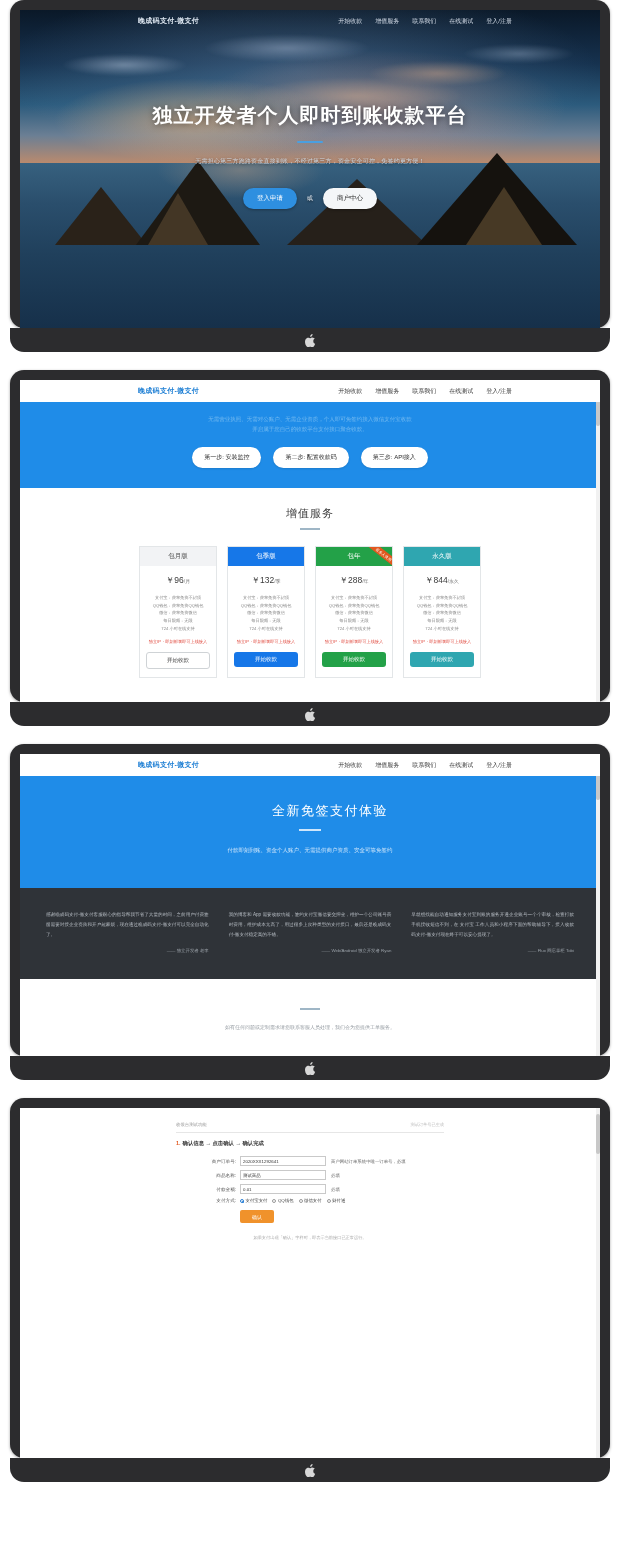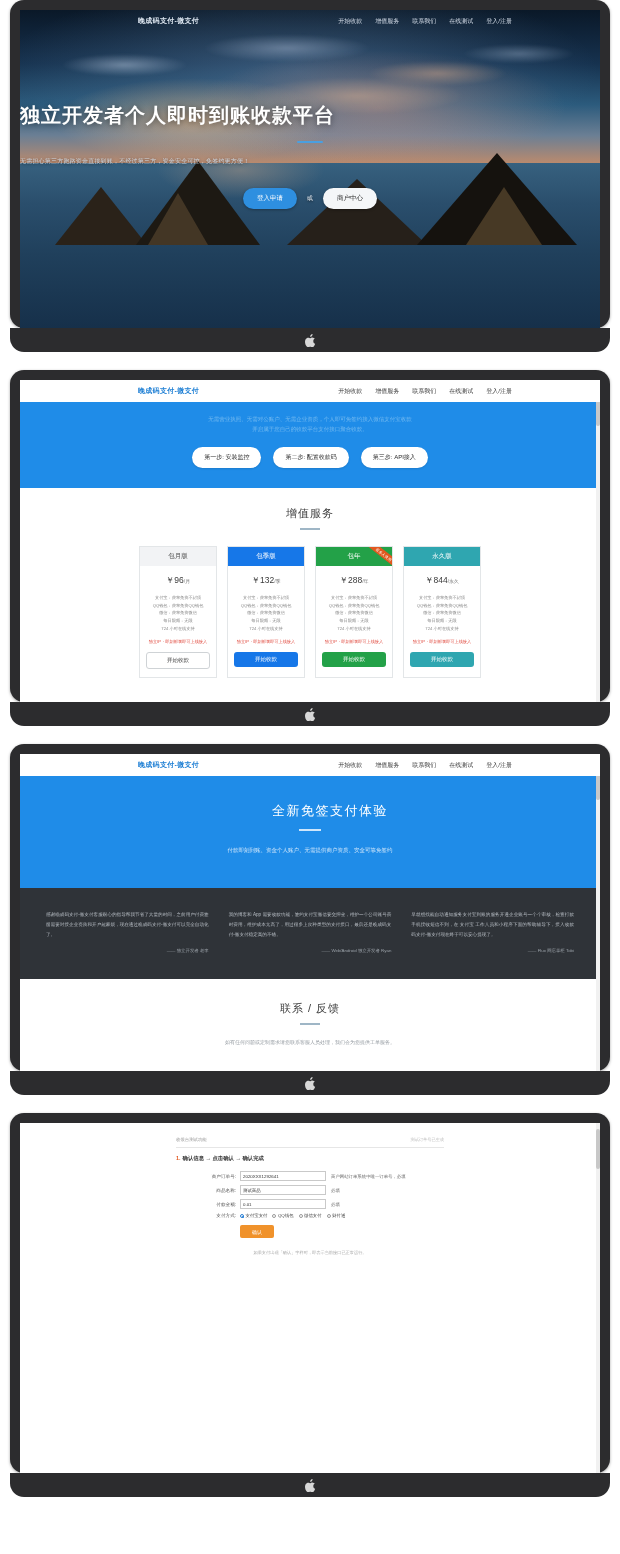--- a/index.html
+++ b/index.html
@@ -114,21 +114,21 @@
   .m2{ left:20%; border-width:0 62px 84px 62px; border-color: transparent transparent #1d1913 transparent;}
   .m3{ left:46%; border-width:0 70px 66px 70px; border-color: transparent transparent #26201a transparent;}
   .m4{ right:4%; border-width:0 80px 92px 80px; border-color: transparent transparent #15120e transparent;}
   .m-hi{
     position:absolute; bottom:26%; width:0; height:0; border-style:solid; opacity:.5;
   }
   .mh1{ left:22%; border-width:0 30px 52px 30px; border-color: transparent transparent #6a5438 transparent;}
   .mh2{ right:10%; border-width:0 38px 58px 38px; border-color: transparent transparent #7a5f3c transparent;}
 
   .hero-body {
-    position: absolute; left:0; right:0; top:92px; text-align:left; z-index:4;
+    position: absolute; left:0; right:0; top:92px; text-align:center; z-index:4;
   }
   .hero-title {
     color:#fff; font-size:20px; font-weight:700; letter-spacing:1px;
     text-shadow: 0 1px 6px rgba(0,0,0,.5);
   }
   .hero-rule { width:26px; height:2px; background:#4a9fe0; margin:12px auto 0; border-radius:2px; }
   .hero-sub {
     color:#cfd9e4; font-size:6px; margin-top:14px; letter-spacing:.2px;
     text-shadow: 0 1px 3px rgba(0,0,0,.6);
   }
@@ -457,21 +457,20 @@
           <div class="quote-text">我的博客和 App 需要收款功能，签约支付宝微信要交押金，维护一个公司账号费时费用，维护成本太高了，用过很多上次种类型的支付接口，最后还是晚成码支付-微支付稳定真的不错。</div>
           <div class="quote-by">—— Web/Android 独立开发者 Ryan</div>
         </div>
         <div class="quote">
           <div class="quote-text">早就想找能自动通知服务支付宝到账的服务开通企业账号一个个审核，检查打款手机接收短信不到，在 支付宝 工作人员和小程序下面的帮助辅导下，接入收款码支付-微支付现在终于可以安心提现了。</div>
           <div class="quote-by">—— Flux 网店掌柜 Tobi</div>
         </div>
       </div>
 
       <div class="contact">
-        <div class="contact-title">联系 / 反馈</div>
         <div class="contact-rule"></div>
         <div class="contact-sub">如有任何问题或定制需求请您联系客服人员处理，我们会为您提供工单服务。</div>
       </div>
 
       <div class="scrollbar">
           <i></i>
         </div>
     </div>
   </div>
   <div class="chin">

